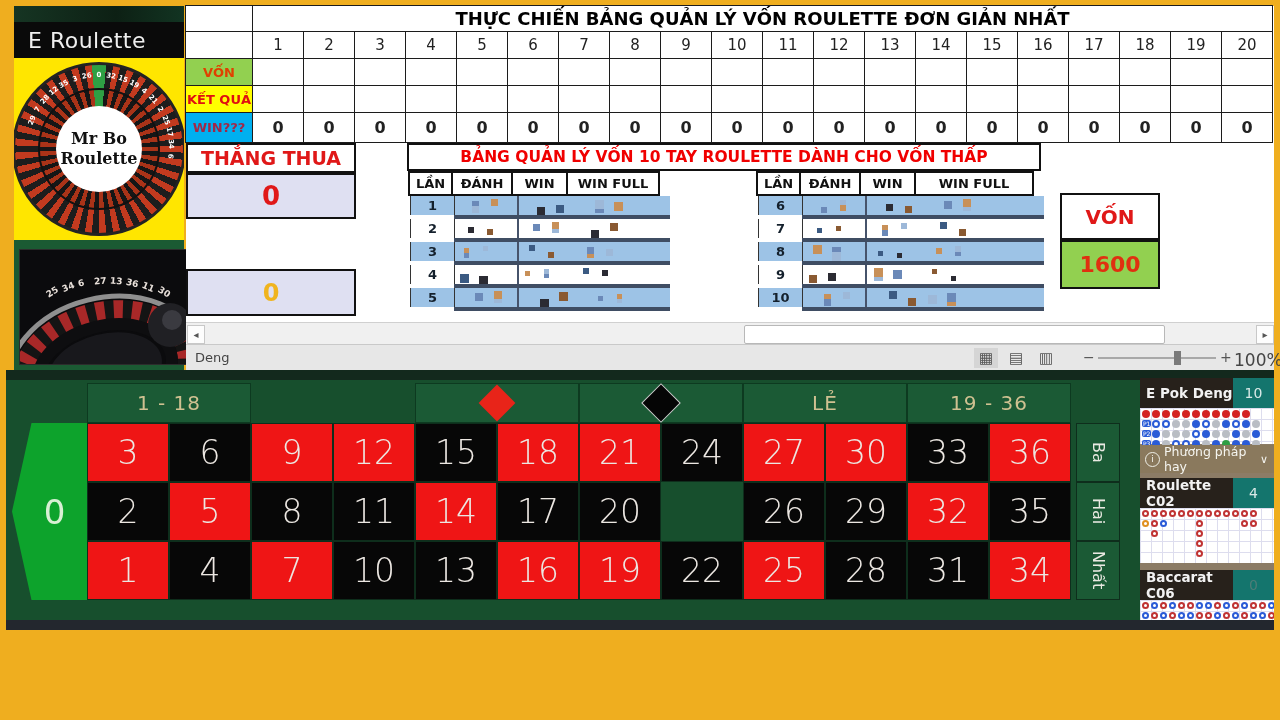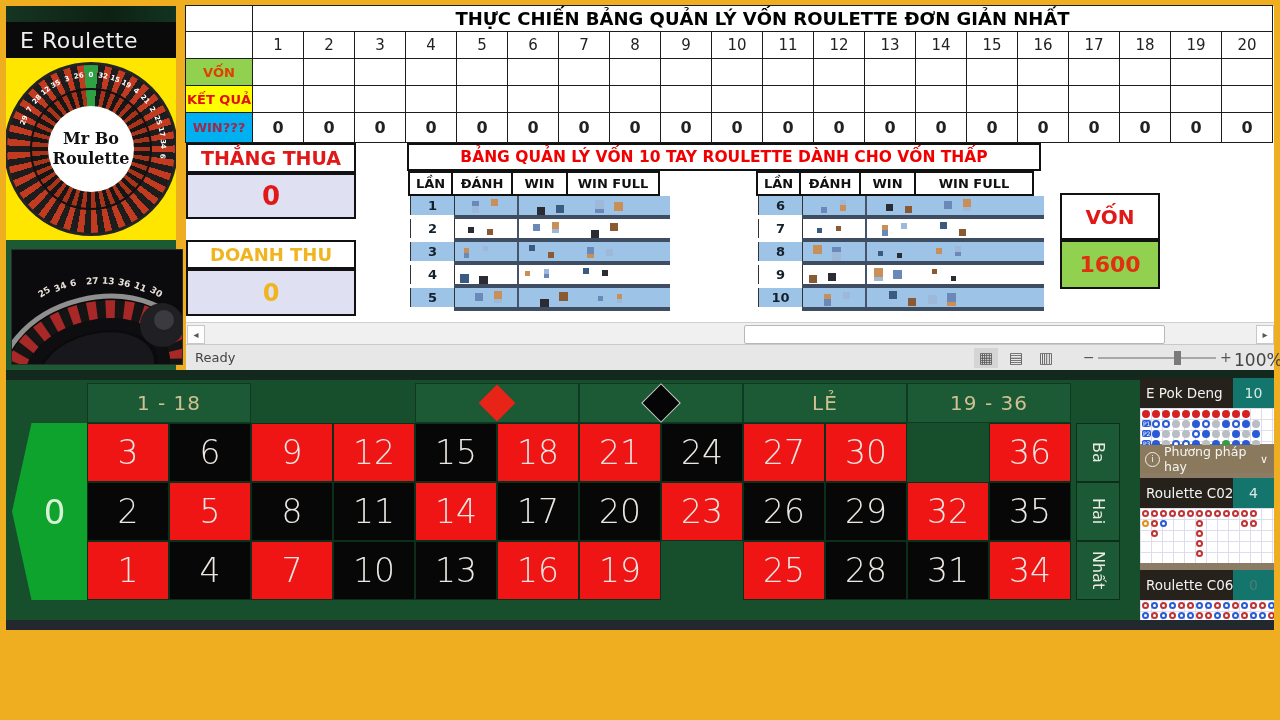--- a/index.html
+++ b/index.html
@@ -1,19 +1,19 @@
 <!DOCTYPE html>
 <html><head>
 <meta charset="utf-8">
 <style>
   html,body{margin:0;padding:0;background:#222;}
   .page{position:relative;width:1280px;height:720px;background:#efae1f;overflow:hidden;
         font-family:"DejaVu Sans",sans-serif;}
   
-  .leftcol{position:absolute;left:6px;top:6px;width:170px;height:364px;background:#b91c1c;}
+  .leftcol{position:absolute;left:14px;top:6px;width:170px;height:364px;background:#b91c1c;}
   .lc-topstrip{height:16px;background:linear-gradient(90deg,#163523,#0d2014 60%,#123422);}
   .lc-bar{height:36px;background:#0a0a0a;color:#efefef;font-size:22px;display:flex;align-items:center;
           padding-left:14px;letter-spacing:.5px;}
   .lc-logo{height:182px;background:#ffe600;position:relative;overflow:hidden;}
   .wheel{position:absolute;left:50%;top:50%;transform:translate(-50%,-50%);width:168px;height:168px;border-radius:50%;
          border:3px solid #232323;
          background-image:conic-gradient(from 355.1deg,#2fa044 0 9.73deg,transparent 9.73deg 360deg),
            repeating-conic-gradient(#c23a1f 0 4.865deg,#1d1d1d 4.865deg 9.73deg);}
   .wheel-inner{position:absolute;left:50%;top:50%;transform:translate(-50%,-50%);width:118px;height:118px;border-radius:50%;
          border:2px solid #111;
@@ -95,21 +95,21 @@
   .zerocell{position:absolute;left:6px;top:43px;width:75px;height:177px;background:#0da32c;
         clip-path:polygon(0 50%,26% 0,100% 0,100% 100%,26% 100%);
         display:flex;align-items:center;justify-content:center;color:#d8f0d4;font-size:34px;padding-left:10px;box-sizing:border-box;}
   .rowlabcell{position:absolute;left:1070px;width:44px;height:59px;box-sizing:border-box;border:1px solid #0e2e1c;
         background:#1b5a35;color:#eae9e2;font-size:16px;display:flex;align-items:center;justify-content:center;
         writing-mode:vertical-rl;}
   
   .sidebar{position:absolute;left:1140px;top:378px;width:134px;height:242px;background:#8c7c66;overflow:hidden;}
   .sb-head{position:absolute;width:134px;height:30px;}
   .sb-name{position:absolute;left:0;top:0;width:102px;height:30px;background:#27211b;color:#f2f2f2;
-        font-size:13.5px;font-weight:normal;display:flex;align-items:center;padding-left:6px;box-sizing:border-box;}
+        font-size:13.5px;font-weight:bold;display:flex;align-items:center;padding-left:6px;box-sizing:border-box;}
   .sb-badge{position:absolute;left:93px;top:0;width:41px;height:30px;background:#14756d;color:#d9e9e7;
         font-size:14px;display:flex;align-items:center;justify-content:center;}
   .sb-badge.dim{color:#4d7d77;}
   .road{position:absolute;left:0;width:134px;background:#fff;
         background-image:linear-gradient(#dde 1px,transparent 1px),linear-gradient(90deg,#dde 1px,transparent 1px);
         background-size:11px 11px;}
   .road-row{display:flex;align-items:center;height:9px;margin:1px 0 0 2px;}
   .road-lab{font-size:6px;color:#fff;background:#2a5bd7;border-radius:2px;padding:0 1px;margin-right:1px;line-height:7px;}
   .dot{width:8px;height:8px;border-radius:50%;margin-right:2px;box-sizing:border-box;flex:none;}
   .dot.sm{width:7px;height:7px;margin-right:2px;}
@@ -268,21 +268,20 @@
         <div class="cell zero">0</div>
         <div class="cell zero">0</div>
         <div class="cell zero">0</div>
         <div class="cell zero">0</div>
         <div class="cell zero">0</div>
         <div class="cell zero">0</div>
       </div>
 
     <div class="box tt-lab">THẮNG THUA</div>
     <div class="box tt-val">0</div>
-    <div class="box dt-lab">DOANH THU</div>
     <div class="box dt-val">0</div>
 
     <div class="box mid-head">BẢNG QUẢN LÝ VỐN 10 TAY ROULETTE DÀNH CHO VỐN THẤP</div>
     <div class="midtable" id="mid-left">
         <div class="mt-head">
           <div class="mt-h w-lan">LẦN</div>
           <div class="mt-h w-c1">ĐÁNH</div>
           <div class="mt-h w-c2">WIN</div>
           <div class="mt-h w-c3">WIN FULL</div>
         </div>
@@ -474,21 +473,21 @@
 
     <div class="box von2-lab">VỐN</div>
     <div class="box von2-val">1600</div>
 
     <div class="hscroll">
       <div class="hs-arrow" style="left:1px">◂</div>
       <div class="hs-thumb"></div>
       <div class="hs-arrow" style="left:1070px">▸</div>
     </div>
     <div class="statusbar">
-      <span class="ready">Ready</span>
+      <span class="ready">Deng</span>
       <div class="viewicon sel" style="left:788px">▦</div>
       <div class="viewicon" style="left:818px">▤</div>
       <div class="viewicon" style="left:848px">▥</div>
       <span class="zoomctl" style="left:897px">−</span>
       <div class="ztrack"></div>
       <div class="zthumb"></div>
       <span class="zoomctl" style="left:1034px">+</span>
       <span class="zpct">100%</span>
     </div>
   </div>
@@ -509,42 +508,43 @@
       <div class="numcell red" style="left: 81px; top: 43px;">3</div>
       <div class="numcell black" style="left: 163px; top: 43px;">6</div>
       <div class="numcell red" style="left: 245px; top: 43px;">9</div>
       <div class="numcell red" style="left: 327px; top: 43px;">12</div>
       <div class="numcell black" style="left: 409px; top: 43px;">15</div>
       <div class="numcell red" style="left: 491px; top: 43px;">18</div>
       <div class="numcell red" style="left: 573px; top: 43px;">21</div>
       <div class="numcell black" style="left: 655px; top: 43px;">24</div>
       <div class="numcell red" style="left: 737px; top: 43px;">27</div>
       <div class="numcell red" style="left: 819px; top: 43px;">30</div>
+      <div class="numcell black" style="left: 901px; top: 43px;">33</div>
       <div class="numcell red" style="left: 983px; top: 43px;">36</div>
       <div class="rowlabcell" style="top: 43px;">Ba</div>
       <div class="numcell black" style="left: 81px; top: 102px;">2</div>
       <div class="numcell red" style="left: 163px; top: 102px;">5</div>
       <div class="numcell black" style="left: 245px; top: 102px;">8</div>
       <div class="numcell black" style="left: 327px; top: 102px;">11</div>
       <div class="numcell red" style="left: 409px; top: 102px;">14</div>
       <div class="numcell black" style="left: 491px; top: 102px;">17</div>
       <div class="numcell black" style="left: 573px; top: 102px;">20</div>
-      <div class="numcell red" style="left: 655px; top: 102px;">23</div>
       <div class="numcell black" style="left: 737px; top: 102px;">26</div>
       <div class="numcell black" style="left: 819px; top: 102px;">29</div>
       <div class="numcell red" style="left: 901px; top: 102px;">32</div>
       <div class="numcell black" style="left: 983px; top: 102px;">35</div>
       <div class="rowlabcell" style="top: 102px;">Hai</div>
       <div class="numcell red" style="left: 81px; top: 161px;">1</div>
       <div class="numcell black" style="left: 163px; top: 161px;">4</div>
       <div class="numcell red" style="left: 245px; top: 161px;">7</div>
       <div class="numcell black" style="left: 327px; top: 161px;">10</div>
       <div class="numcell black" style="left: 409px; top: 161px;">13</div>
       <div class="numcell red" style="left: 491px; top: 161px;">16</div>
       <div class="numcell red" style="left: 573px; top: 161px;">19</div>
+      <div class="numcell black" style="left: 655px; top: 161px;">22</div>
       <div class="numcell red" style="left: 737px; top: 161px;">25</div>
       <div class="numcell black" style="left: 819px; top: 161px;">28</div>
       <div class="numcell black" style="left: 901px; top: 161px;">31</div>
       <div class="numcell red" style="left: 983px; top: 161px;">34</div>
       <div class="rowlabcell" style="top: 161px;">Nhất</div>
     </div>
 
   <div class="sidebar">
     <div class="sb-head" style="top:0">
       <div class="sb-name">E Pok Deng</div>
@@ -687,21 +687,21 @@
           <div class="dot sm dr"></div>
           <div class="dot sm d_"></div>
           <div class="dot sm d_"></div>
           <div class="dot sm d_"></div>
           <div class="dot sm d_"></div>
           <div class="dot sm d_"></div>
           <div class="dot sm d_"></div>
         </div>
       </div>
     <div class="sb-head" style="top:192px">
-      <div class="sb-name">Roulette C06</div>
+      <div class="sb-name">Baccarat C06</div>
       <div class="sb-badge dim">0</div>
     </div>
     <div class="road" style="top:222px;height:20px" id="road-b2">
         <div class="road-row">
           <div class="dot sm dr"></div>
           <div class="dot sm db"></div>
           <div class="dot sm dr"></div>
           <div class="dot sm db"></div>
           <div class="dot sm dr"></div>
           <div class="dot sm dr"></div>

